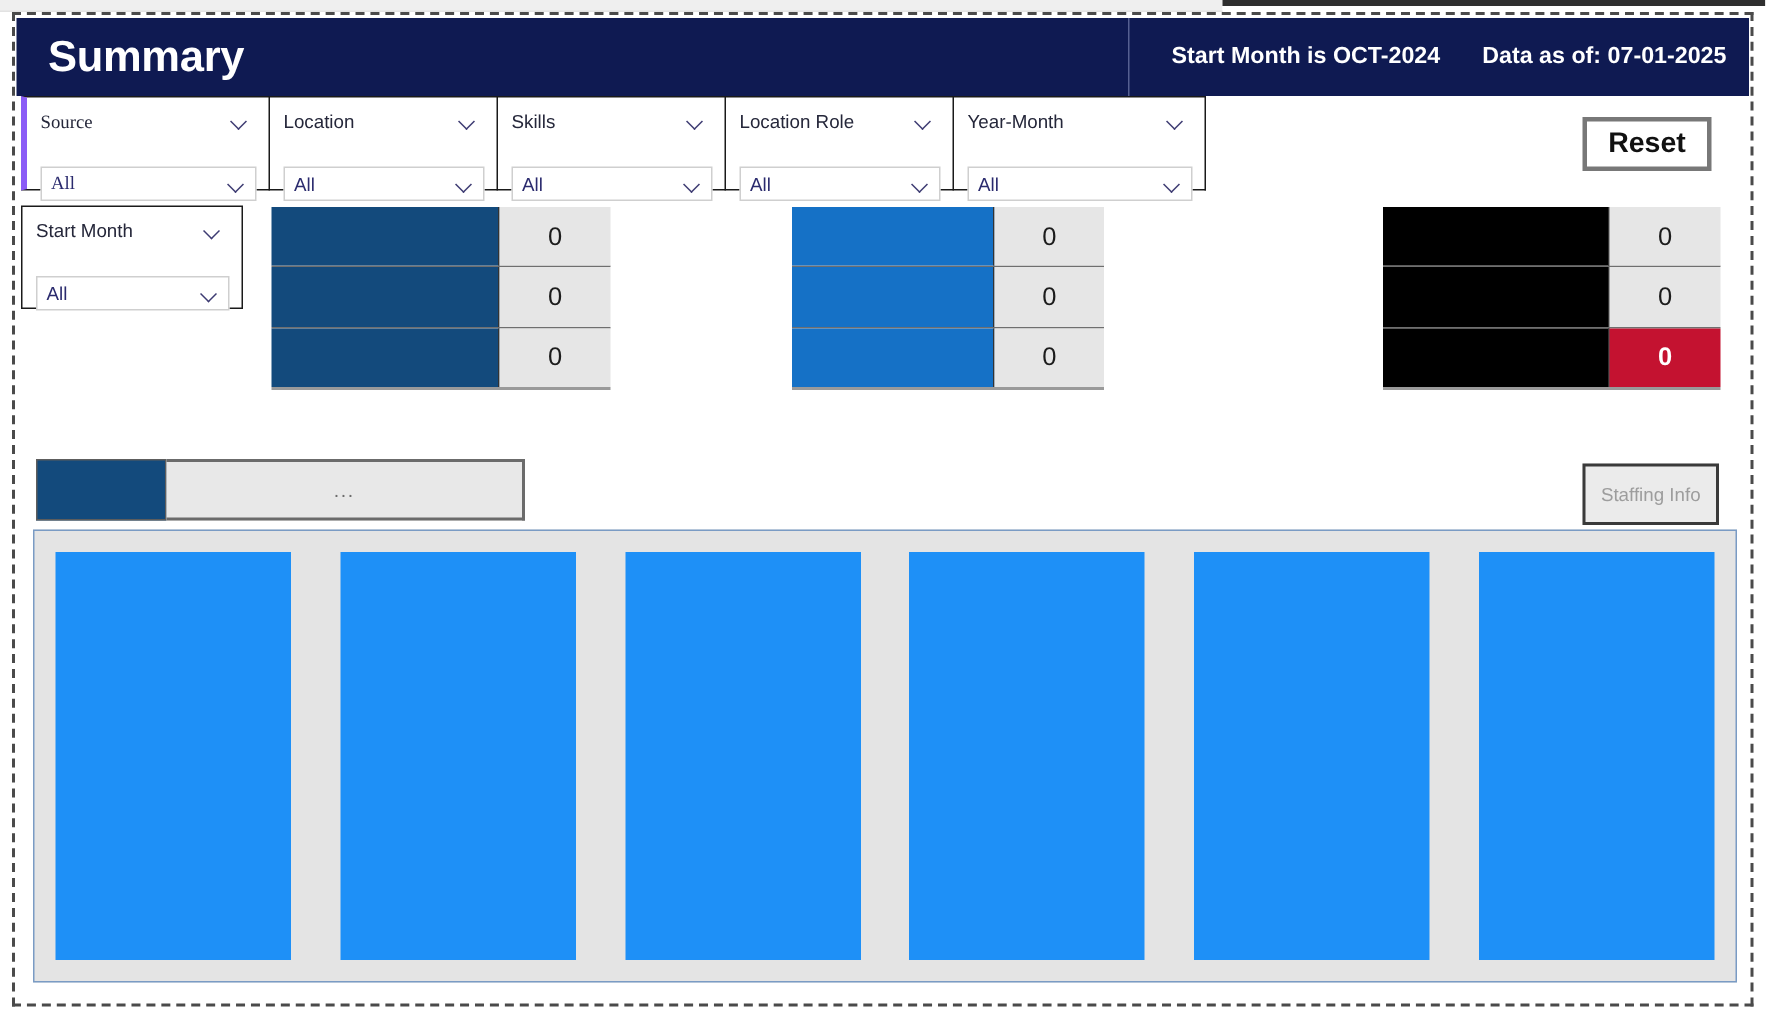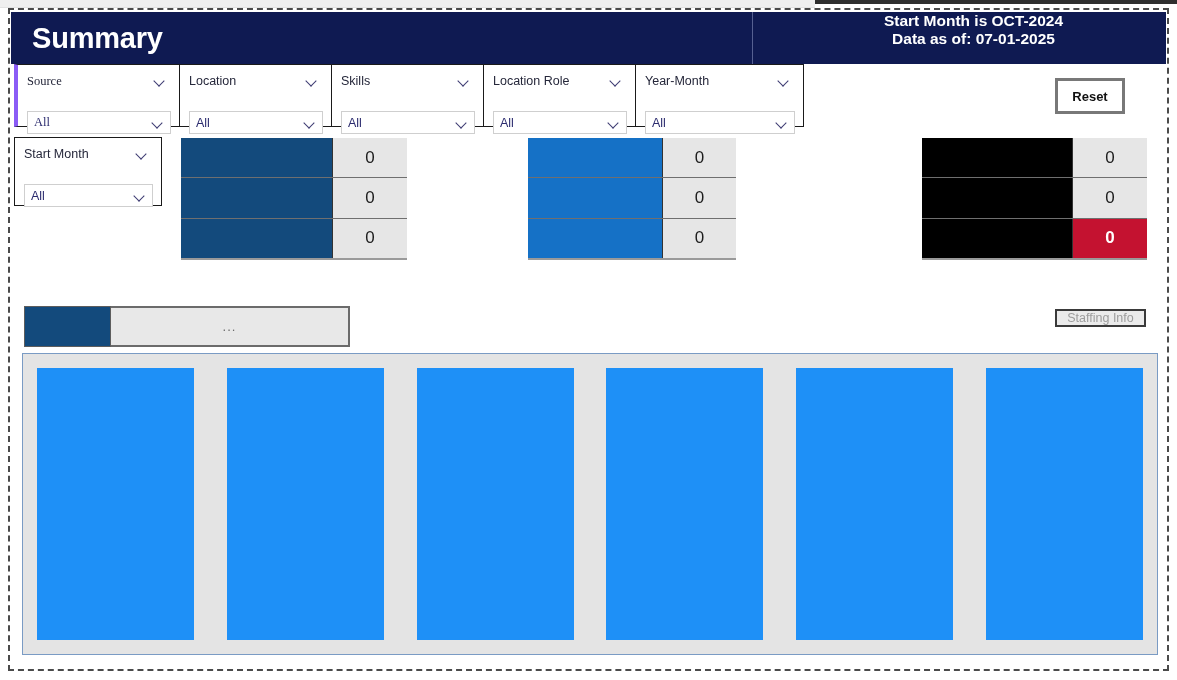--- a/index.html
+++ b/index.html
@@ -76,21 +76,20 @@
   }
   .header-right {
     position: absolute;
     left: 741px; top: 0;
     height: 52px;
     width: 414px;
     display: flex;
     align-items: center;
     border-left: 1px solid #566091;
     box-sizing: border-box;
-    flex-direction: column;
   }
   .header-stat {
     color: #ffffff;
     font-size: 15.5px;
     font-weight: bold;
     white-space: nowrap;
   }
   .header-stat.start-month { margin-left: 28px; }
   .header-stat.data-as-of  { margin-left: 28px; }
 
@@ -161,28 +160,28 @@
     border: 1px solid #1a1a1a;
     box-sizing: border-box;
     background: #ffffff;
     padding: 6px 8px 0 9px;
   }
 
   
   .reset-btn {
     position: absolute;
     left: 1055px; top: 78px;
-    width: 70px; height: 36px;
+    width: 86px; height: 36px;
     background: #ffffff;
     border: 3px solid #787878;
     box-sizing: border-box;
     display: flex;
     align-items: center;
     justify-content: center;
-    font-size: 13px;
+    font-size: 19px;
     font-weight: bold;
     color: #111111;
     cursor: pointer;
   }
 
   
   .kpi-group {
     position: absolute;
     top: 138px;
     height: 122px;
@@ -254,21 +253,21 @@
     justify-content: center;
     font-size: 13px;
     color: #6c6c6c;
     letter-spacing: 1px;
   }
 
   
   .staffing-btn {
     position: absolute;
     left: 1055px; top: 309px;
-    width: 91px; height: 18px;
+    width: 91px; height: 41px;
     background: #ebebeb;
     border: 2px solid #3a3a3a;
     box-sizing: border-box;
     display: flex;
     align-items: center;
     justify-content: center;
     font-size: 12.5px;
     color: #9d9d9d;
     cursor: pointer;
   }

